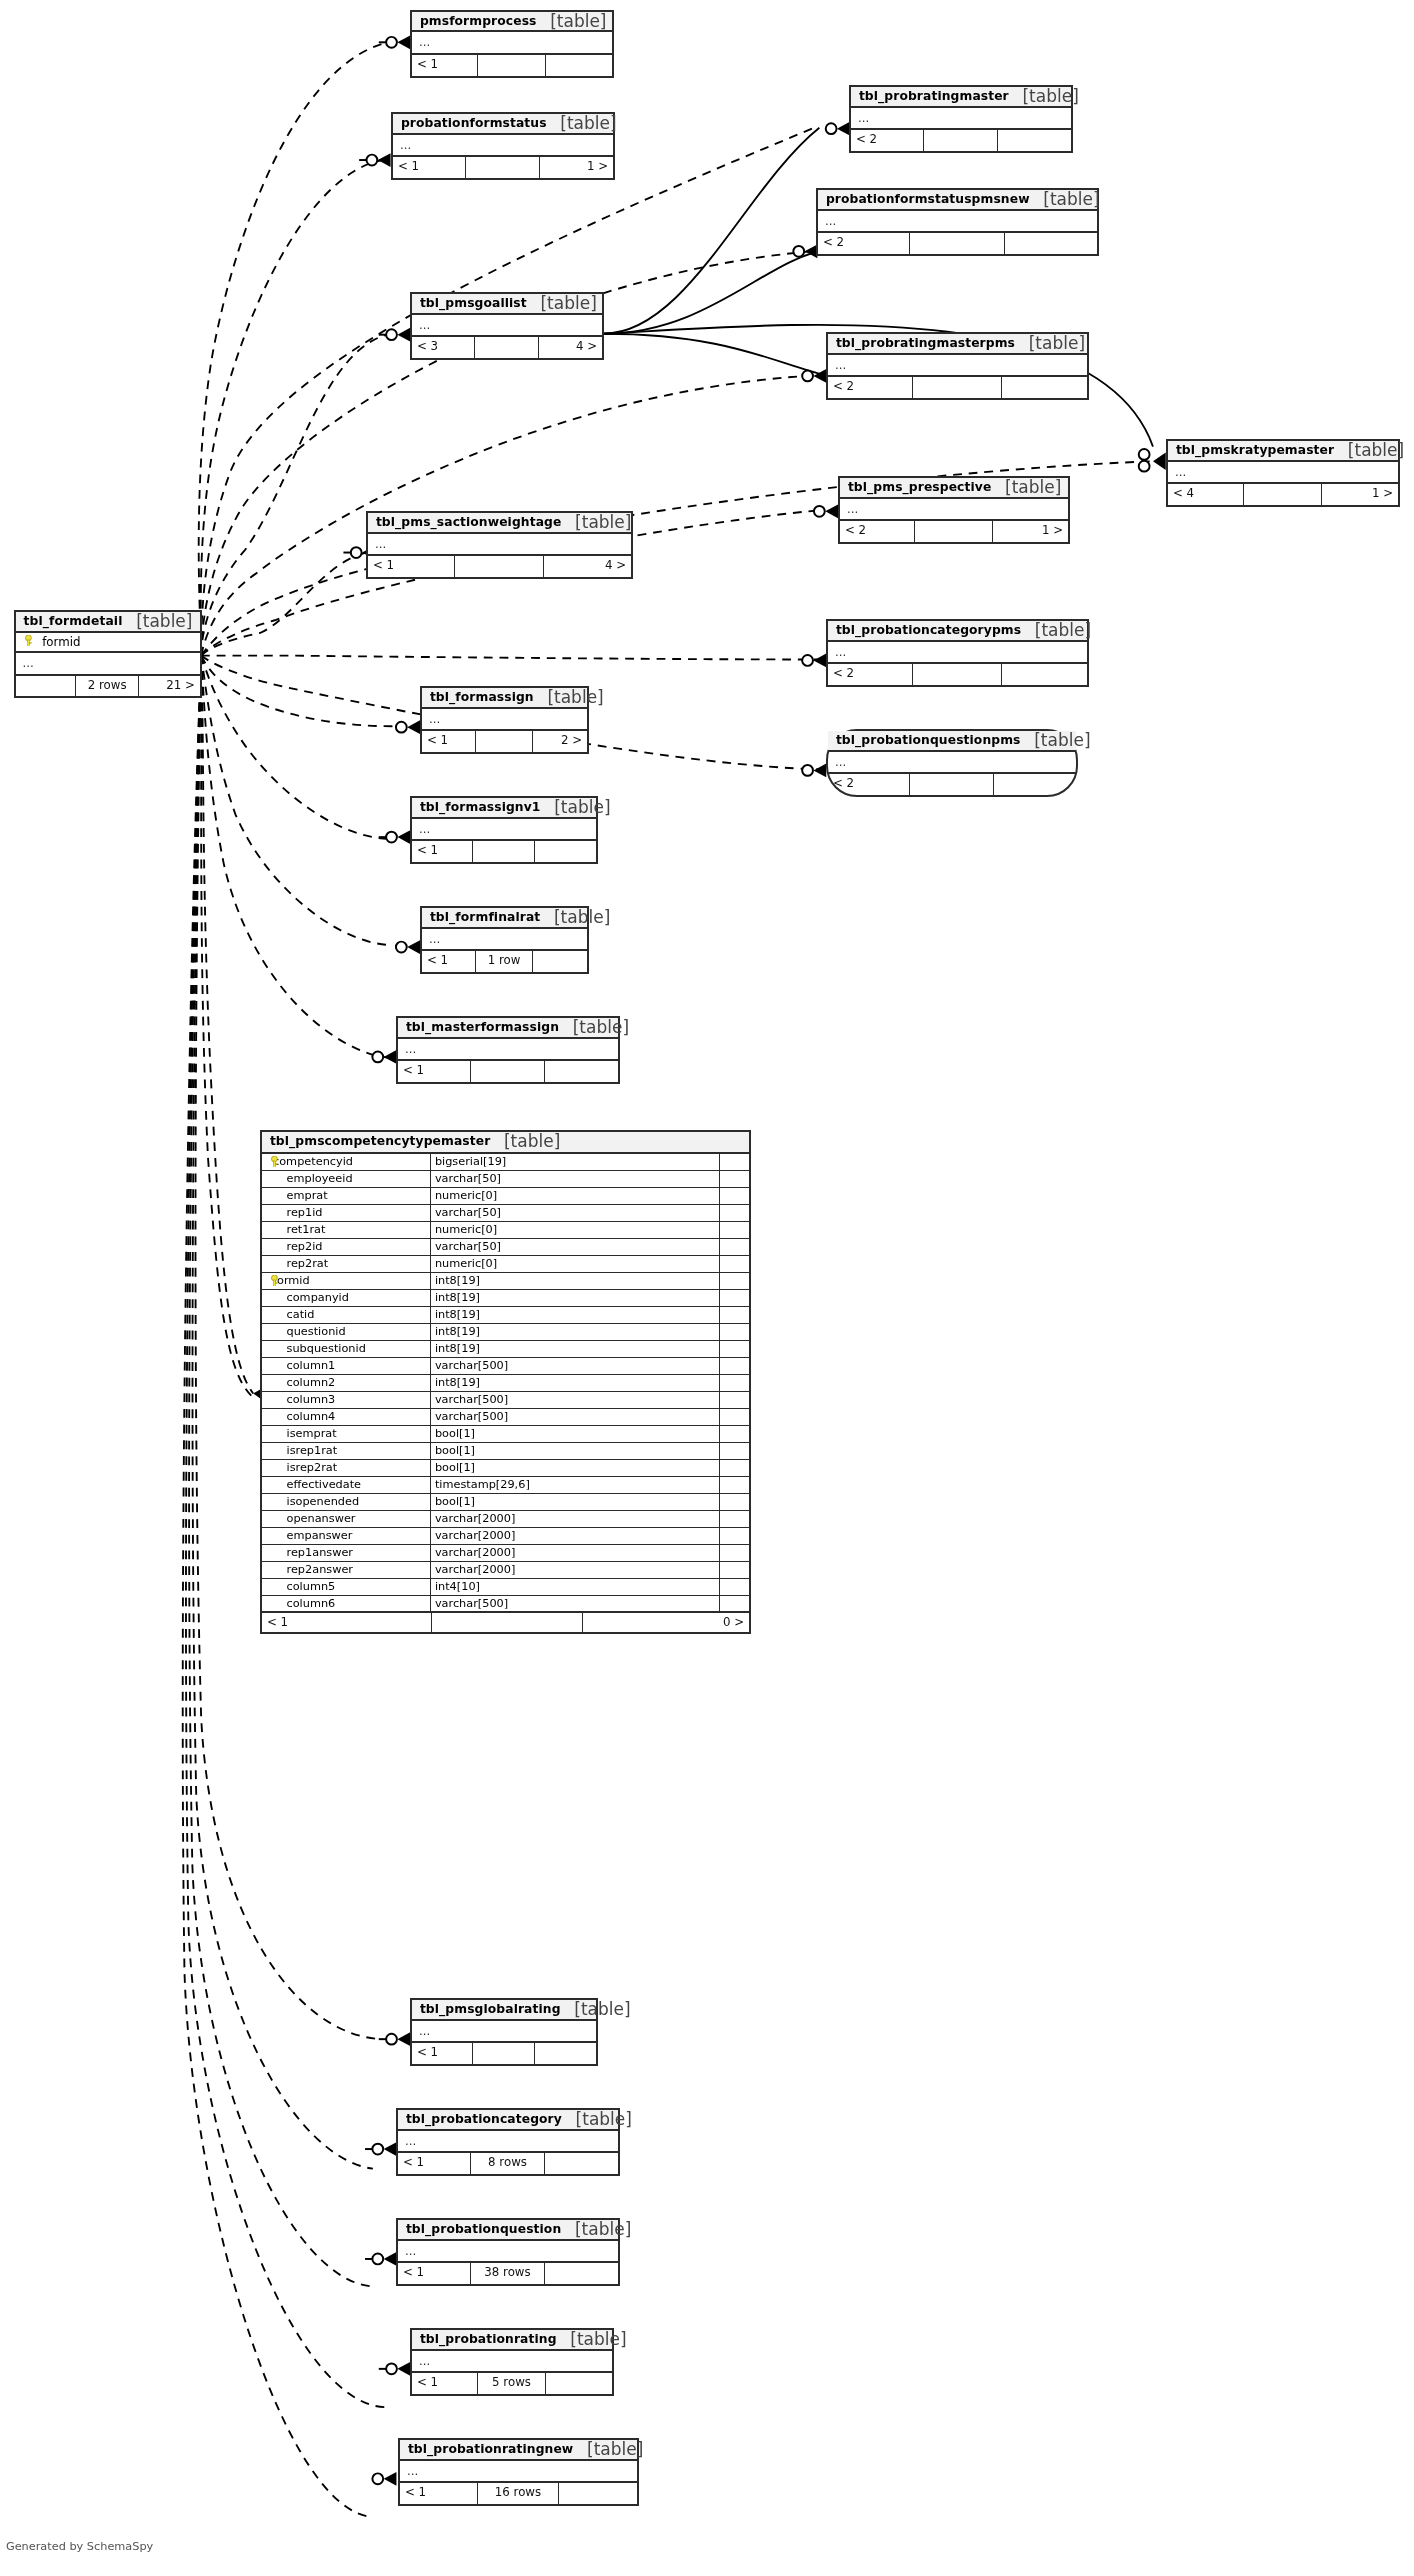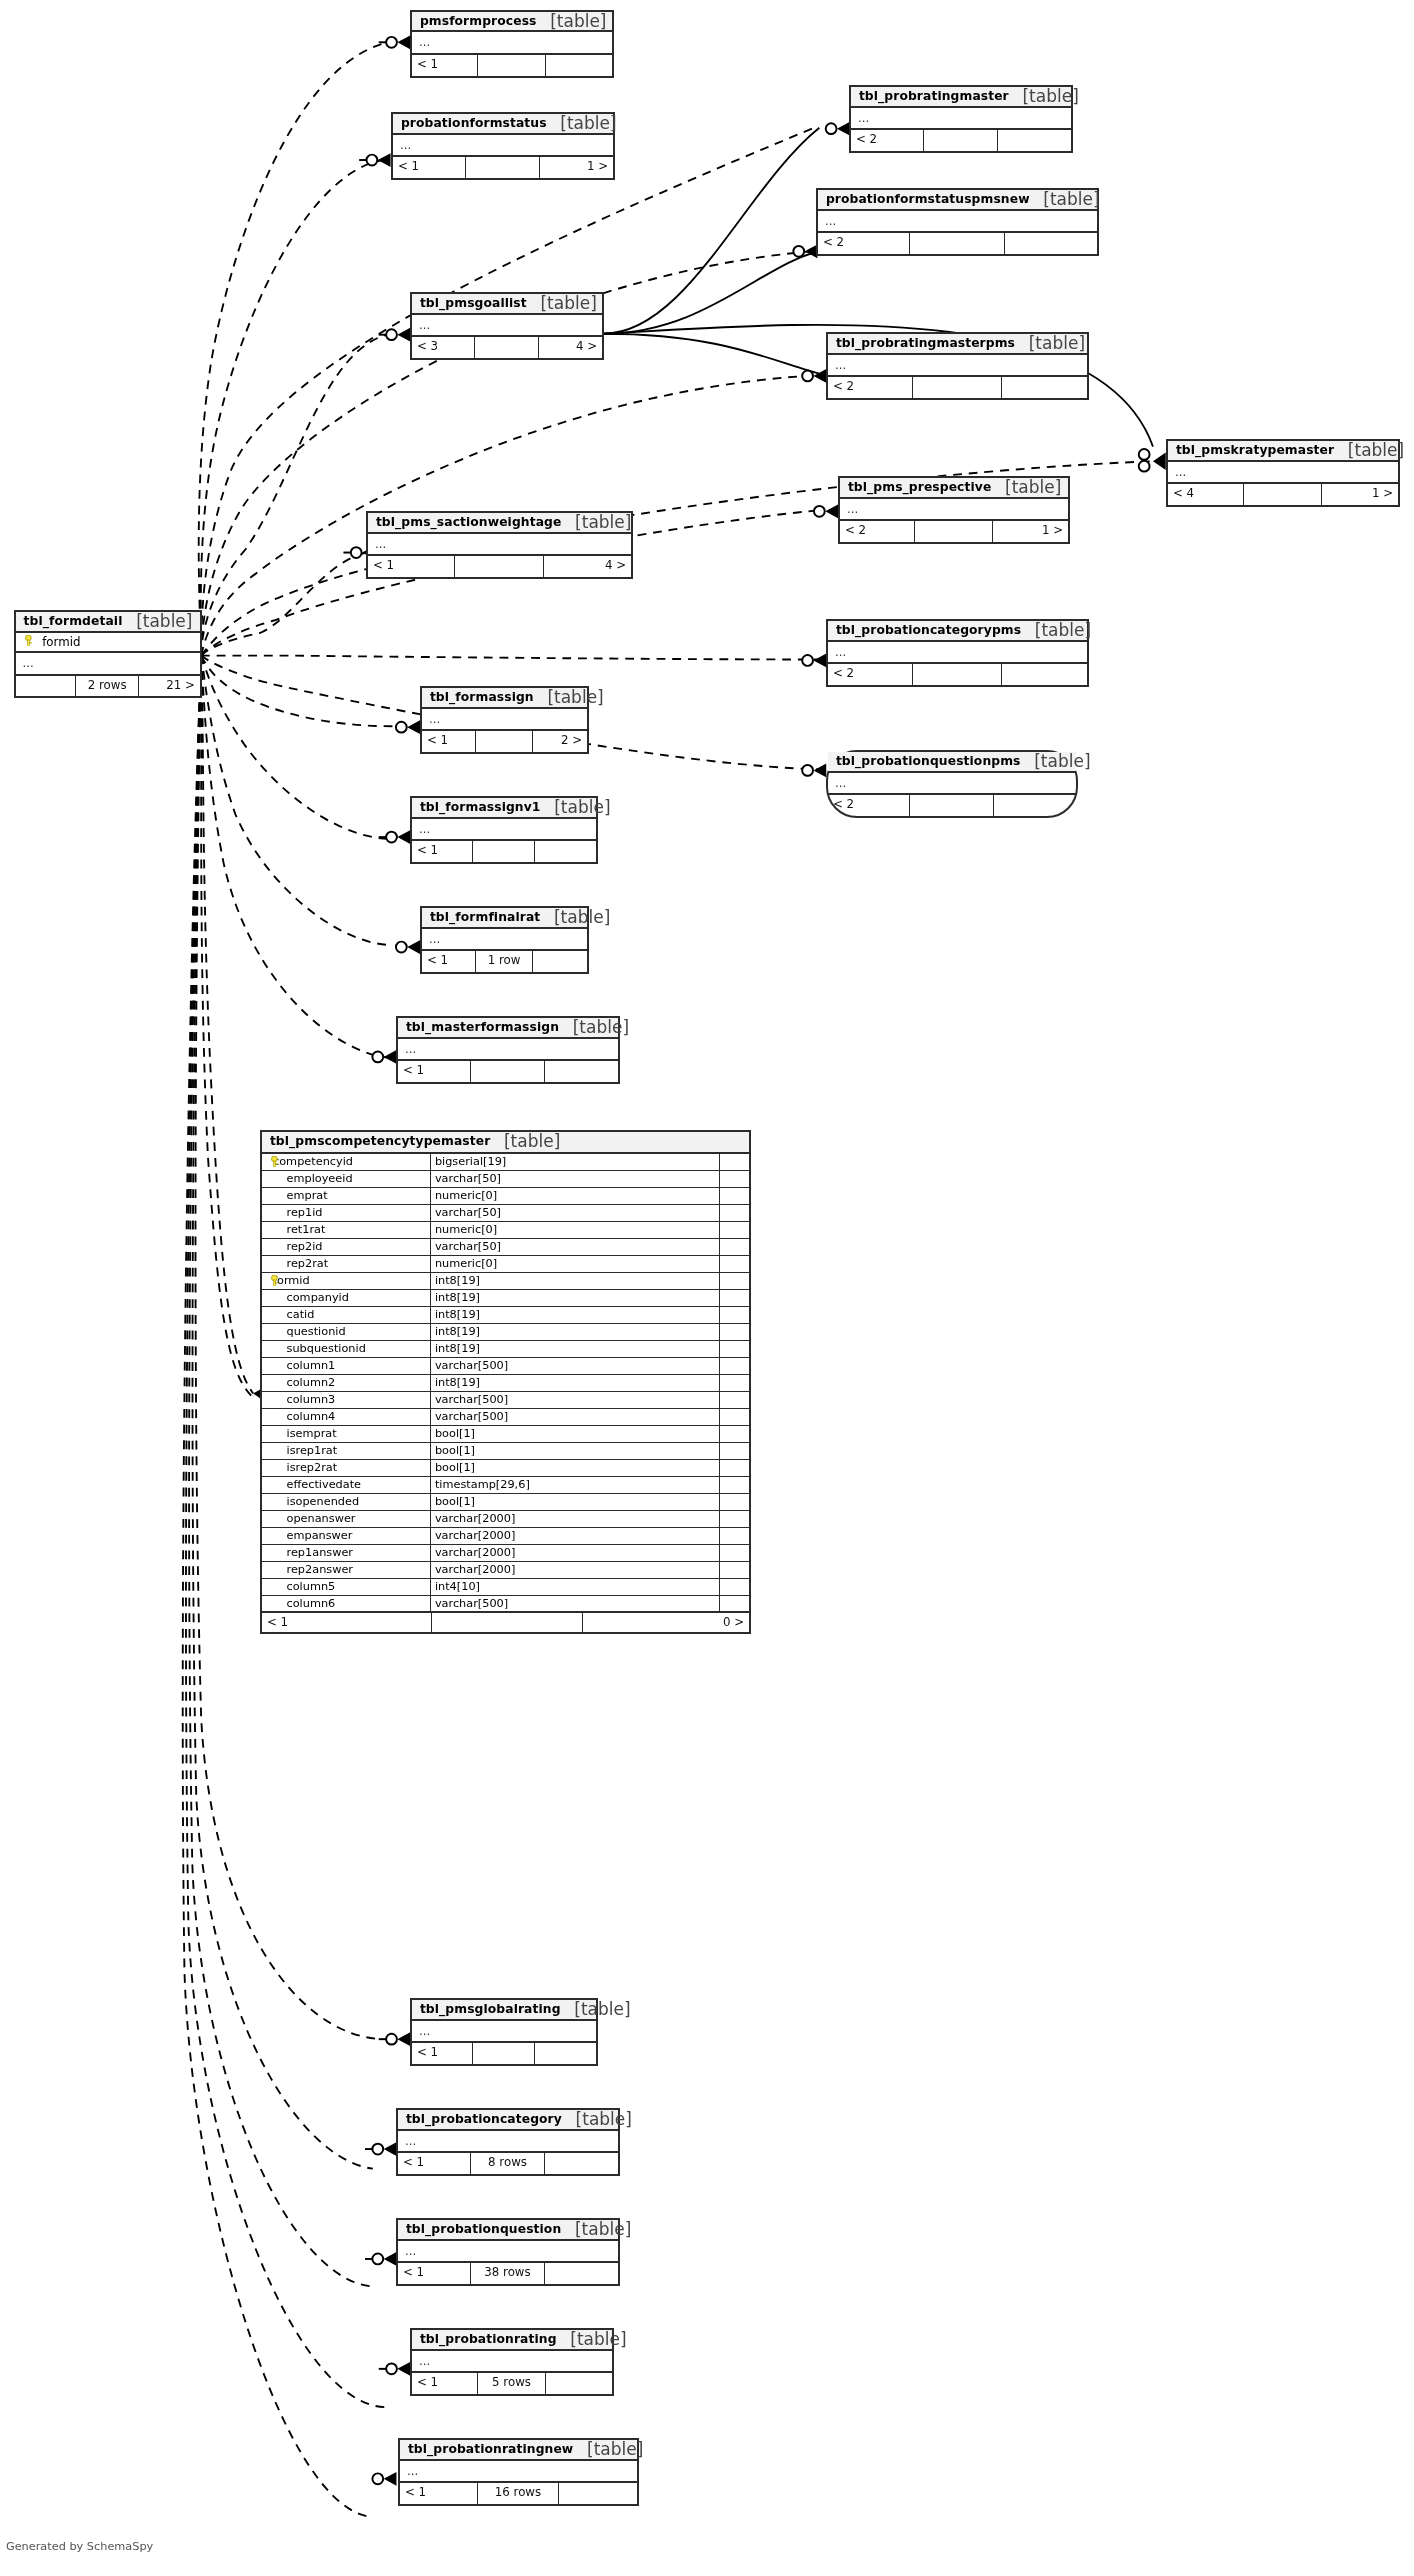--- a/index.html
+++ b/index.html
@@ -439,21 +439,21 @@
     <div class="body">
         <div class="ellipsis">...</div>
       </div>
     <div class="foot">
       <div class="f-left">&lt; 2</div>
       <div class="f-mid"></div>
       <div class="f-right"></div>
       </div>
   </div>
 
-  <div class="node" style="left:826px; top:750px; width:252px;border-radius:31px;">
+  <div class="node" style="left:826px; top:729px; width:252px;border-radius:31px;">
     <div class="hdr">
       <span class="tname">tbl_probationquestionpms</span>
       <span class="ttype">[table]</span>
       </div>
     <div class="body">
         <div class="ellipsis">...</div>
       </div>
     <div class="foot">
       <div class="f-left">&lt; 2</div>
       <div class="f-mid"></div>

